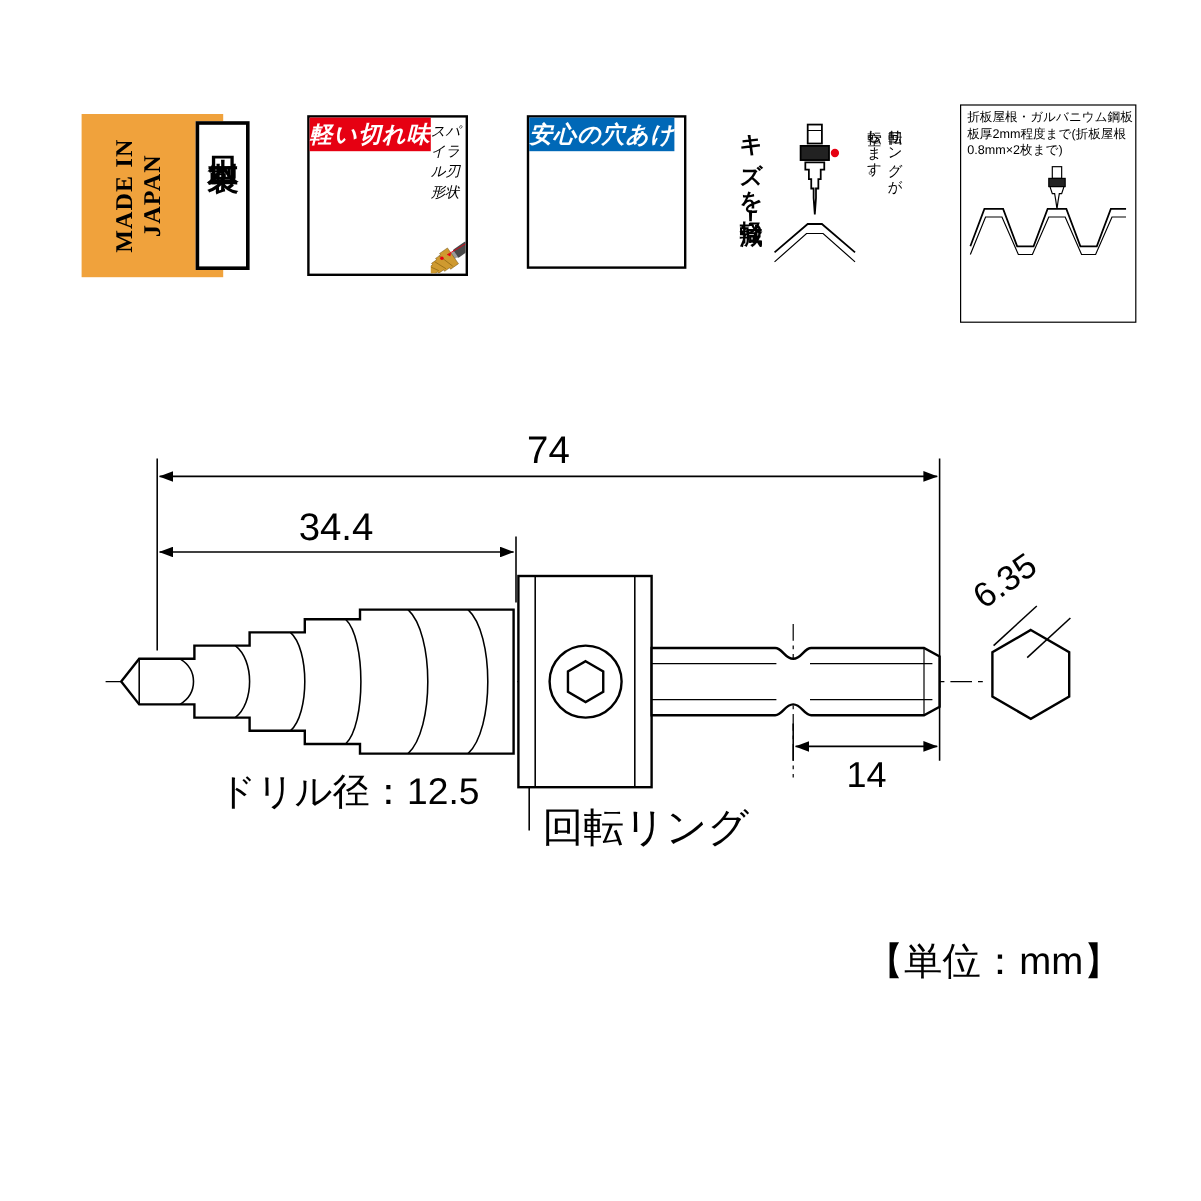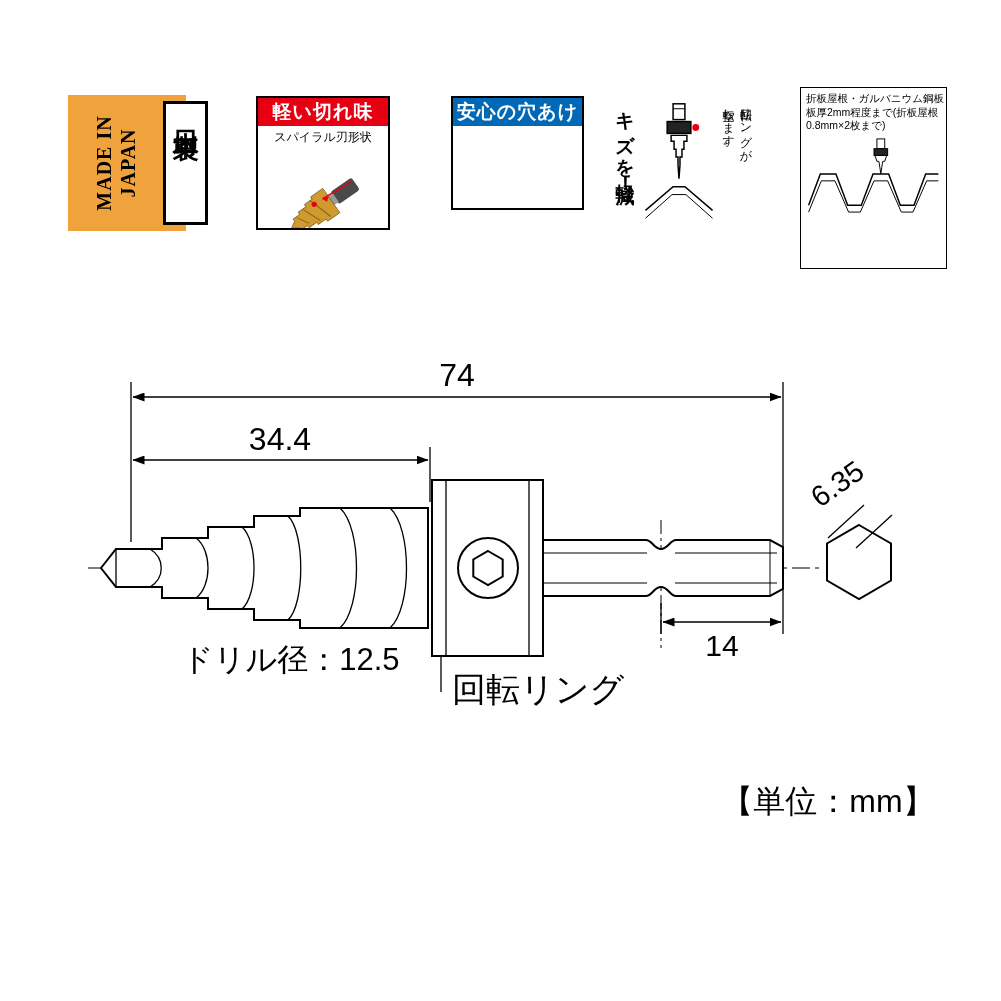--- a/index.html
+++ b/index.html
@@ -6,23 +6,23 @@
   .canvas{position:relative;width:1001px;height:1001px;background:#fff;font-family:"Liberation Sans",sans-serif;overflow:hidden;}
   .badge{position:absolute;box-sizing:border-box;}
 
   
   .mij{left:68px;top:95px;width:118px;height:136px;background:#f0a23c;display:flex;}
   .mij-en-wrap{flex:1;display:flex;align-items:center;justify-content:center;}
   .mij-en{transform:rotate(-90deg);white-space:nowrap;text-align:center;font-family:"Liberation Serif",serif;font-weight:bold;font-size:20px;line-height:1.2;color:#000;letter-spacing:1px;}
   .mij-jp{writing-mode:vertical-rl;text-orientation:upright;background:#fff;border:3px solid #000;margin:6px 6px 6px 0;padding:5px 2px;font-family:"Liberation Serif",serif;font-weight:bold;font-size:26px;letter-spacing:3px;color:#000;display:flex;align-items:center;}
 
   
-  .fbadge{border:2px solid #000;background:#fff;display:flex;flex-direction:column;}
+  .fbadge{border:2px solid #000;background:#fff;display:flex;font-style:italic;}
   .badge-light{left:256px;top:96px;width:134px;height:134px;}
-  .badge-safe{left:451px;top:96px;width:133px;height:114px;}
+  .badge-safe{left:439px;top:96px;width:133px;height:128px;}
   .fbadge .hdr{height:28px;display:flex;align-items:center;justify-content:center;color:#fff;font-weight:bold;font-size:19px;letter-spacing:1px;flex:0 0 auto;}
   .hdr-red{background:#e60012;}
   .hdr-blue{background:#0068b7;}
   .fbadge .bdy{flex:1;display:flex;flex-direction:column;align-items:center;overflow:hidden;gap:32px;}
   .caption-black{font-size:12px;color:#000;margin-top:3px;}
   .caption-blue{font-size:12.5px;color:#0068b7;font-weight:bold;line-height:1.3;text-align:center;margin-top:2px;}
 
   
   .badge-scratch{left:612px;top:90px;width:142px;height:146px;display:flex;background:#fff;justify-content:space-between;}
   .v-bold{writing-mode:vertical-rl;text-orientation:upright;font-weight:900;font-size:19px;letter-spacing:2px;color:#000;padding-top:8px;}

